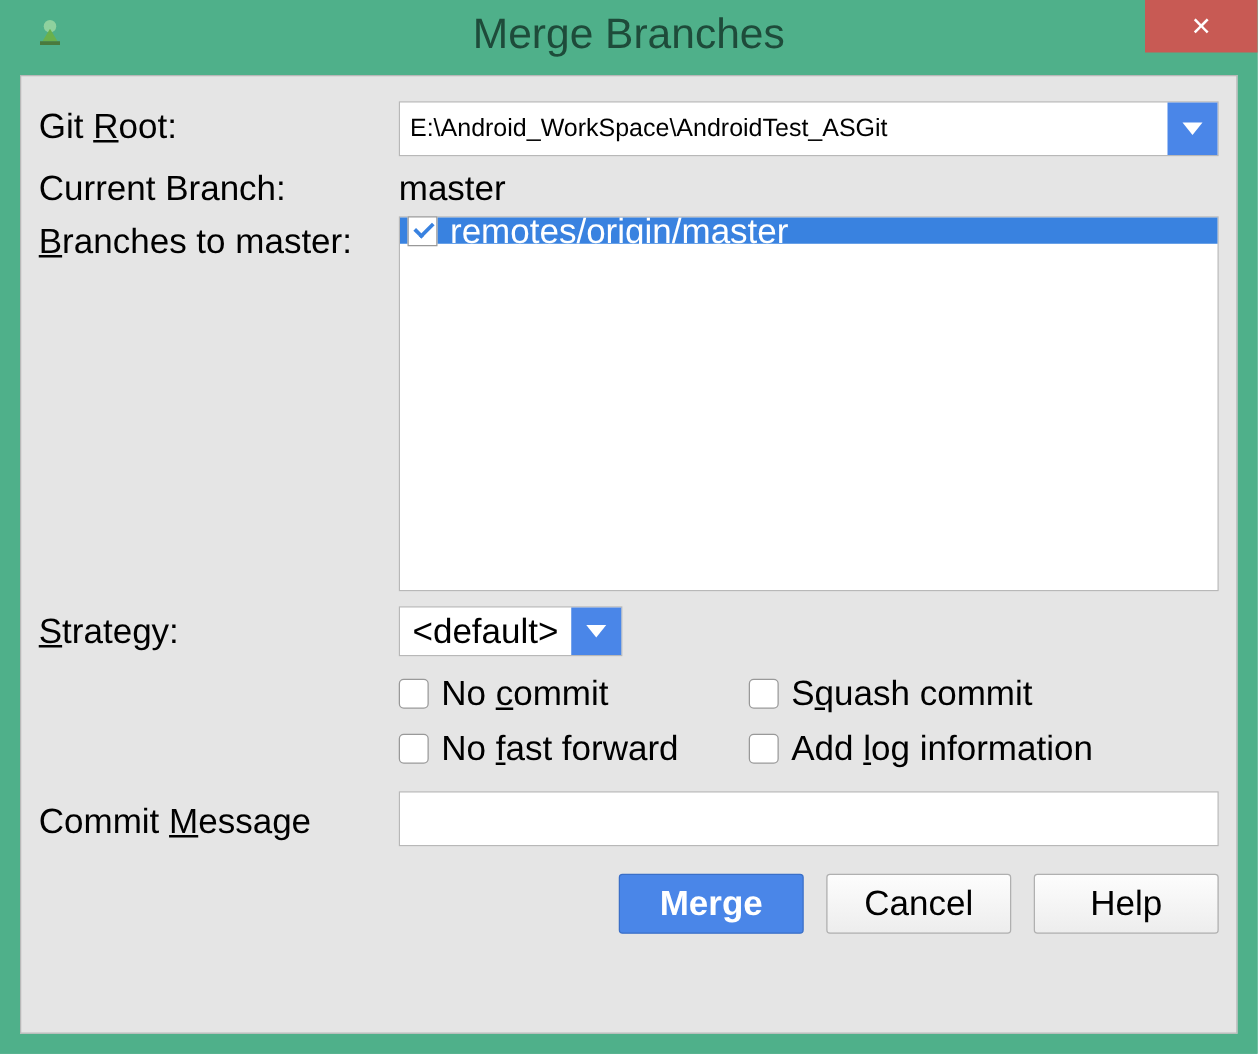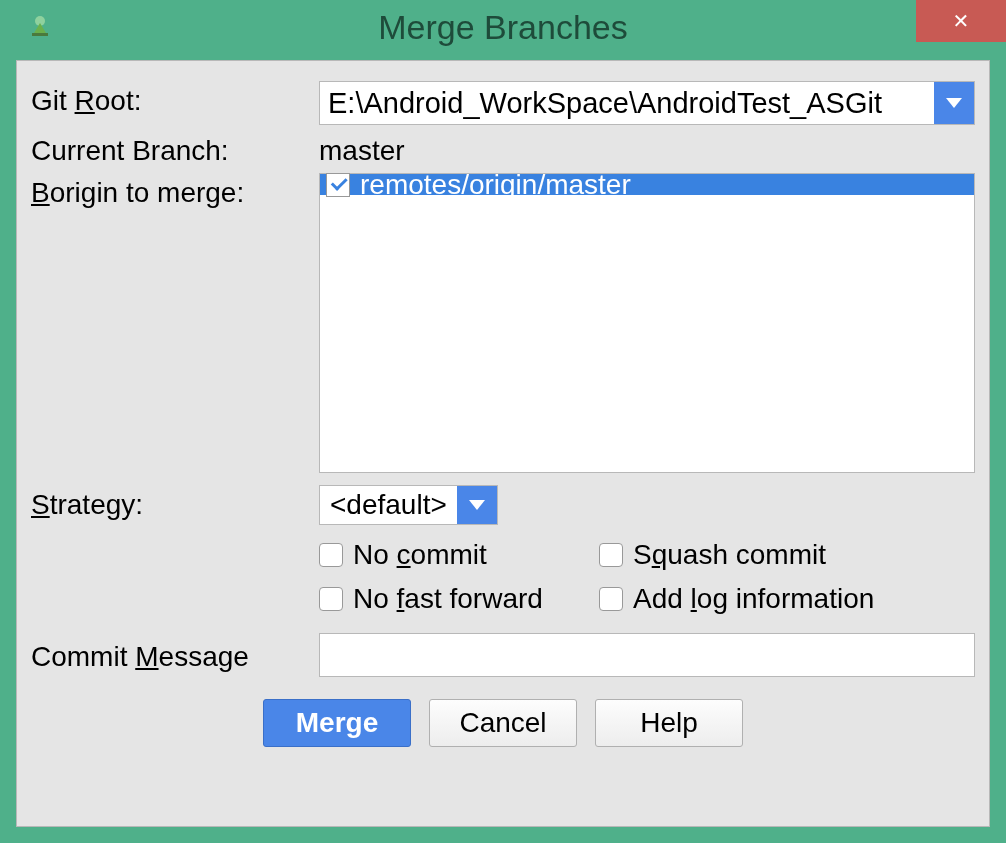--- a/index.html
+++ b/index.html
@@ -85,21 +85,21 @@
   .combo {
     flex: 1;
     display: flex;
     height: 44px;
     background: #fff;
     border: 1px solid #b8b8b8;
   }
   .combo-text {
     flex: 1;
     padding: 0 8px;
-    font-size: 29px;
+    font-size: 20px;
     display: flex;
     align-items: center;
     overflow: hidden;
     white-space: nowrap;
   }
   .combo-btn {
     width: 40px;
     background: #4a86e8;
     display: flex;
     align-items: center;
@@ -193,21 +193,21 @@
     flex: 1;
     height: 44px;
     background: #fff;
     border: 1px solid #b8b8b8;
     font-size: 26px;
     padding: 0 8px;
     outline: none;
   }
   .button-row {
     display: flex;
-    justify-content: center;
+    justify-content: flex-end;
     gap: 18px;
     margin-top: 22px;
   }
   .btn {
     min-width: 148px;
     height: 48px;
     font-size: 28px;
     display: flex;
     align-items: center;
     justify-content: center;
@@ -258,21 +258,21 @@
       </div>
     </div>
 
     <div class="form-row">
       <div class="form-label">Current Branch:</div>
       <div class="static-value">master</div>
     </div>
 
     <div class="form-row">
       <div class="form-label">
-        <span class="underline">B</span><span>origin to merge:</span>
+        <span class="underline">B</span><span>ranches to master:</span>
       </div>
       <div class="branches-list">
         <div class="branch-item">
           <div class="checkbox checked-white"></div>
           <div class="branch-label">remotes/origin/master</div>
         </div>
       </div>
     </div>
 
     <div class="form-row strategy-row">

